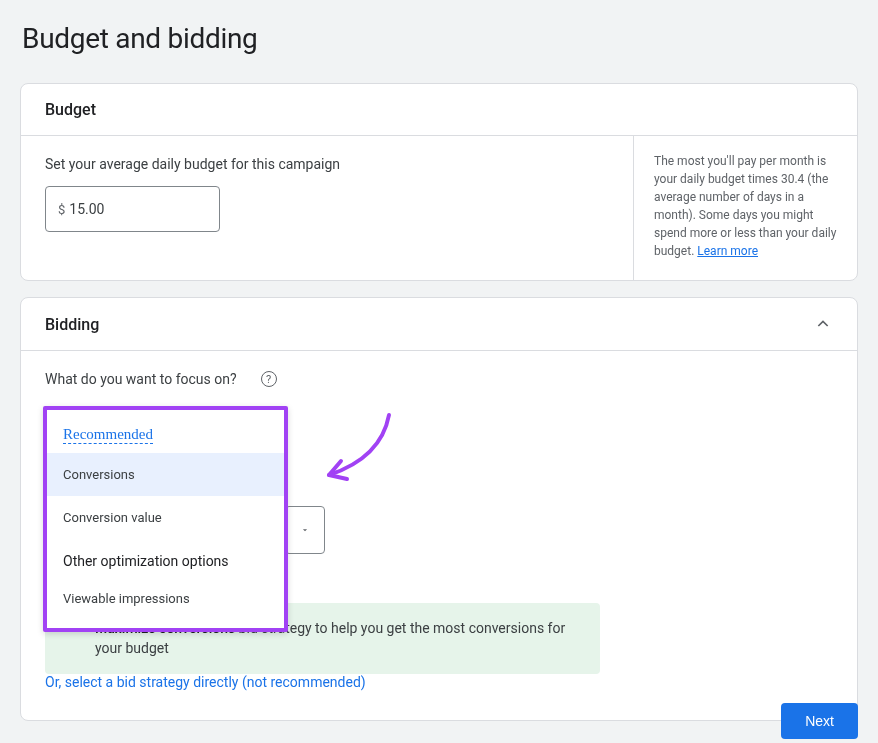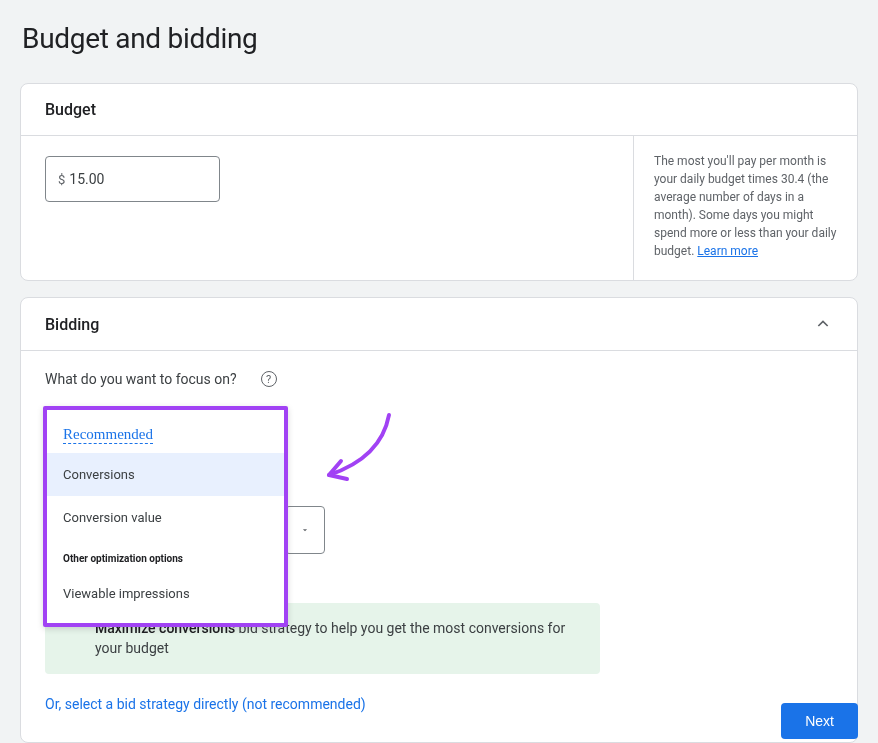--- a/index.html
+++ b/index.html
@@ -153,22 +153,22 @@
       padding: 14px 16px;
       font-size: 13px;
       color: #3c4043;
       cursor: pointer;
     }
     .dd-item.selected {
       background: #e8f0fe;
     }
     .dd-section {
       padding: 14px 16px 8px 16px;
-      font-size: 10px;
-      font-weight: 700;
+      font-size: 14px;
+      font-weight: 400;
       color: #202124;
     }
     .arrow-annotation {
       position: absolute;
       top: 56px;
       left: 290px;
       z-index: 9;
     }
     .hidden-select {
       position: absolute;
@@ -190,21 +190,20 @@
       margin-top: 216px;
       width: 555px;
       position: relative;
       font-size: 14px;
       color: #3c4043;
       line-height: 1.4;
     }
     .direct-link {
       color: #1a73e8;
       font-size: 14px;
-      margin-top: 22px;
       display: inline-block;
       cursor: pointer;
     }
     .next-btn {
       position: absolute;
       right: 20px;
       bottom: 4px;
       background: #1a73e8;
       color: #fff;
       border: none;
@@ -221,20 +220,21 @@
 
 <div class="container">
   <h1>Budget and bidding</h1>
 
   <div class="card">
     <div class="card-header">
       <div class="card-title">Budget</div>
     </div>
     <div class="card-body budget-body">
       <div class="budget-left">
+        <label class="field-label">Set your average daily budget for this campaign</label>
         <div class="currency-input">
           <span class="currency-sym">$</span>
           <span class="currency-val">15.00</span>
         </div>
       </div>
       <div class="budget-right">
         <span>The most you'll pay per month is your daily budget times 30.4 (the average number of days in a month). Some days you might spend more or less than your daily budget. </span><span class="link">Learn more</span>
       </div>
     </div>
   </div>

